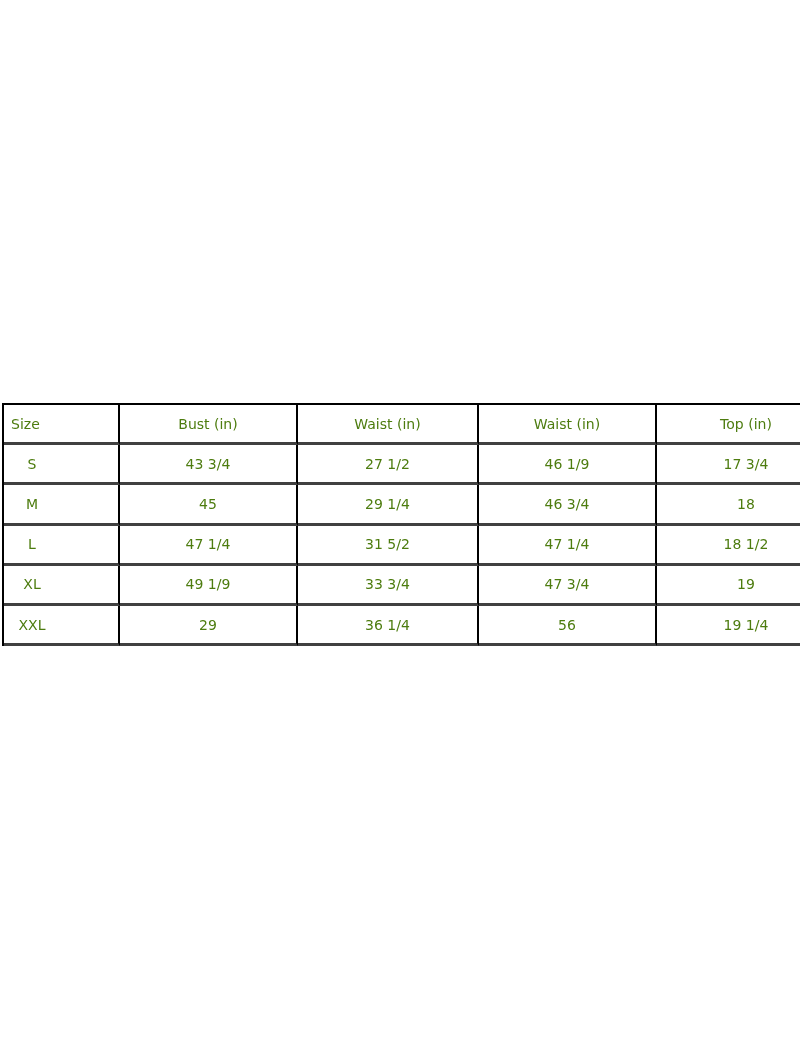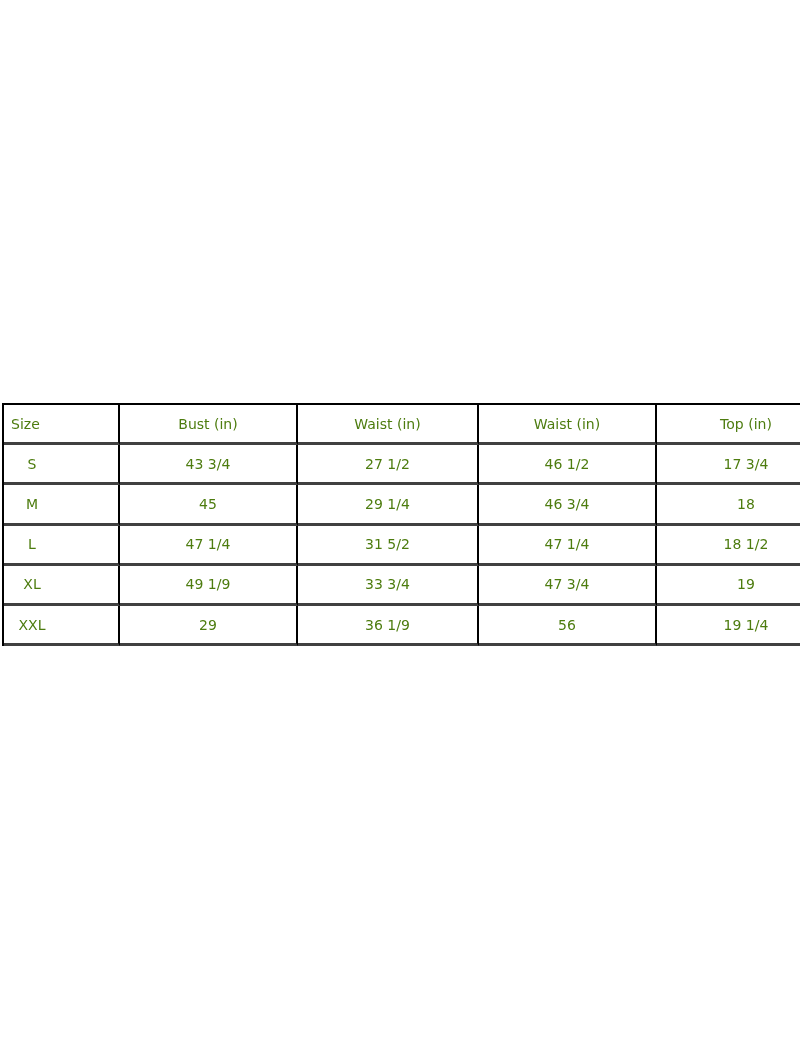--- a/index.html
+++ b/index.html
@@ -59,21 +59,21 @@
     <div class="cell">Bust (in)</div>
     <div class="cell">Waist (in)</div>
     <div class="cell">Waist (in)</div>
     <div class="cell">Top (in)</div>
   </div>
 
   <div class="trow">
     <div class="cell size-label">S</div>
     <div class="cell">43 3/4</div>
     <div class="cell">27 1/2</div>
-    <div class="cell">46 1/2</div>
+    <div class="cell">46 1/9</div>
     <div class="cell">17 3/4</div>
   </div>
 
   <div class="trow">
     <div class="cell size-label">M</div>
     <div class="cell">45</div>
     <div class="cell">29 1/4</div>
     <div class="cell">46 3/4</div>
     <div class="cell">18</div>
   </div>
@@ -90,18 +90,18 @@
     <div class="cell size-label">XL</div>
     <div class="cell">49 1/9</div>
     <div class="cell">33 3/4</div>
     <div class="cell">47 3/4</div>
     <div class="cell">19</div>
   </div>
 
   <div class="trow">
     <div class="cell size-label">XXL</div>
     <div class="cell">29</div>
-    <div class="cell">36 1/9</div>
+    <div class="cell">36 1/4</div>
     <div class="cell">56</div>
     <div class="cell">19 1/4</div>
   </div>
 
 </div>
 
 </body></html>

